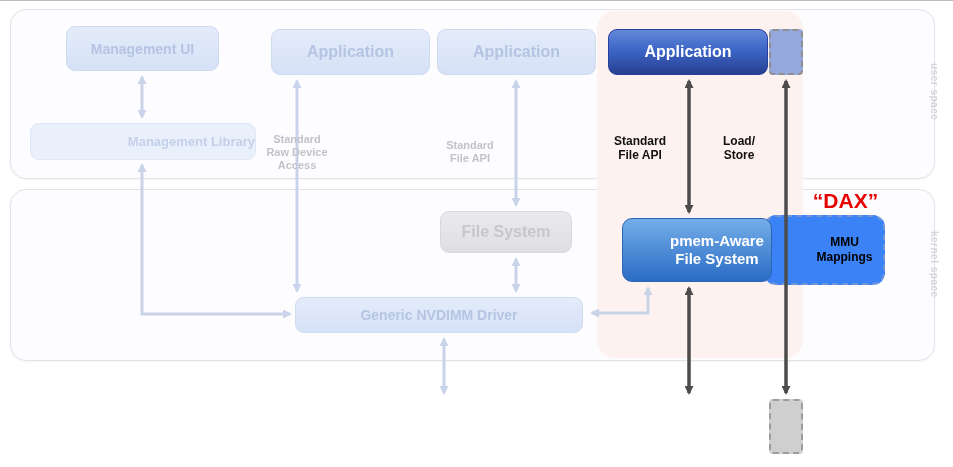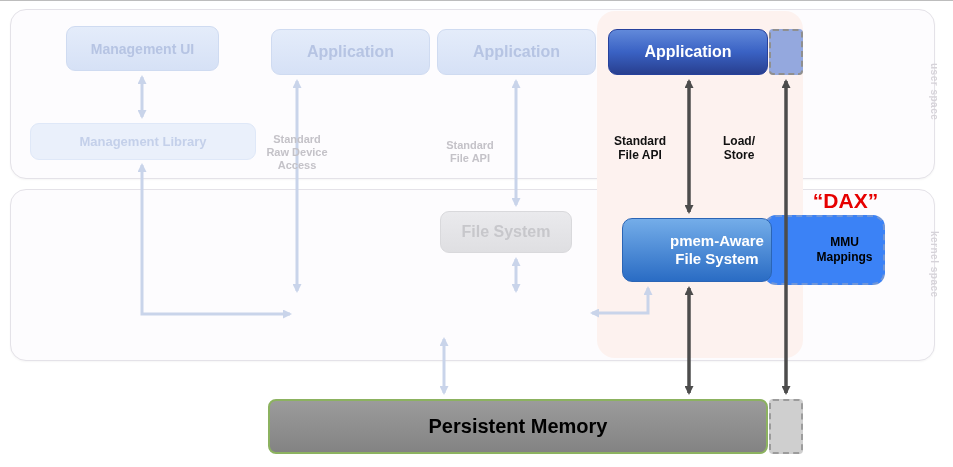--- a/index.html
+++ b/index.html
@@ -20,21 +20,21 @@
     position:absolute; box-sizing:border-box;
     display:flex; align-items:center; justify-content:center;
     text-align:center; font-weight:bold;
   }
   .prelines { white-space:pre-line;margin-left:40px; }
   .faded-blue {
     background:linear-gradient(180deg,#e4ecfa 0%,#d6e1f6 100%);
     border:1px solid #cfdbf1; border-radius:9px; color:#b6c4e3;
   }
   .faded-lighter {
-    background:#eaf0fb; border:1px solid #dfe8f8; border-radius:9px; color:#c4d0ea;
+    background:#eaf0fb; border:1px solid #dfe8f8; border-radius:9px; color:#c4d0ea;justify-content:flex-end;
   }
   .faded-gray {
     background:linear-gradient(180deg,#eaeaed 0%,#dfdfe2 100%);
     border:1px solid #d9d9dc; border-radius:9px; color:#c7c7cb;
   }
   .hl-app {
     background:linear-gradient(180deg,#6189da 0%,var(--highlight-blue,#3a62c4) 50%,#283f8f 100%);
     border:1px solid #27419c; border-radius:9px; color:#ffffff;
   }
   .hl-segment-blue {
@@ -85,38 +85,38 @@
   </div>
   <div class="box faded-blue" style="left:437px;top:28px;width:159px;height:46px;font-size:16px;">
     <span>Application</span>
   </div>
   <div class="box faded-lighter" style="left:30px;top:122px;width:226px;height:37px;font-size:13px;">
     <span>Management Library</span>
   </div>
   <div class="box faded-gray" style="left:440px;top:210px;width:132px;height:42px;font-size:16px;">
     <span>File System</span>
   </div>
+  <div class="box faded-blue" style="left:295px;top:296px;width:288px;height:36px;font-size:14px;">
+    <span>Generic NVDIMM Driver</span>
+  </div>
 
   <div class="box hl-app" style="left:608px;top:28px;width:160px;height:46px;font-size:16px;">
     <span>Application</span>
   </div>
   <div class="box hl-segment-blue" style="left:769px;top:28px;width:34px;height:46px;"></div>
 
   <div class="box mmu" style="left:764px;top:214px;width:121px;height:70px;font-size:12px;line-height:15px;">
     <span class="prelines">MMU
 Mappings</span>
   </div>
   <div class="box pmem-fs" style="left:622px;top:217px;width:150px;height:64px;font-size:15px;line-height:18px;">
     <span class="prelines">pmem-Aware
 File System</span>
   </div>
 
-  <div class="box pm-main" style="left:268px;top:398px;width:500px;height:55px;font-size:20px;">
-    <span>Persistent Memory</span>
-  </div>
   <div class="box pm-segment" style="left:769px;top:398px;width:34px;height:55px;"></div>
 
   <svg class="arrowlayer" width="953" height="467" viewBox="0 0 953 467">
     <defs>
       <marker id="ah-dark" markerWidth="9" markerHeight="9" refX="7" refY="4.5" orient="auto-start-reverse" markerUnits="userSpaceOnUse">
         <path d="M0,0 L9,4.5 L0,9 Z" style="fill:var(--arrow-dark,#4c4c4c)"></path>
       </marker>
       <marker id="ah-faded" markerWidth="9" markerHeight="9" refX="7" refY="4.5" orient="auto-start-reverse" markerUnits="userSpaceOnUse">
         <path d="M0,0 L9,4.5 L0,9 Z" style="fill:var(--arrow-faded,#c9d4ea)"></path>
       </marker>

